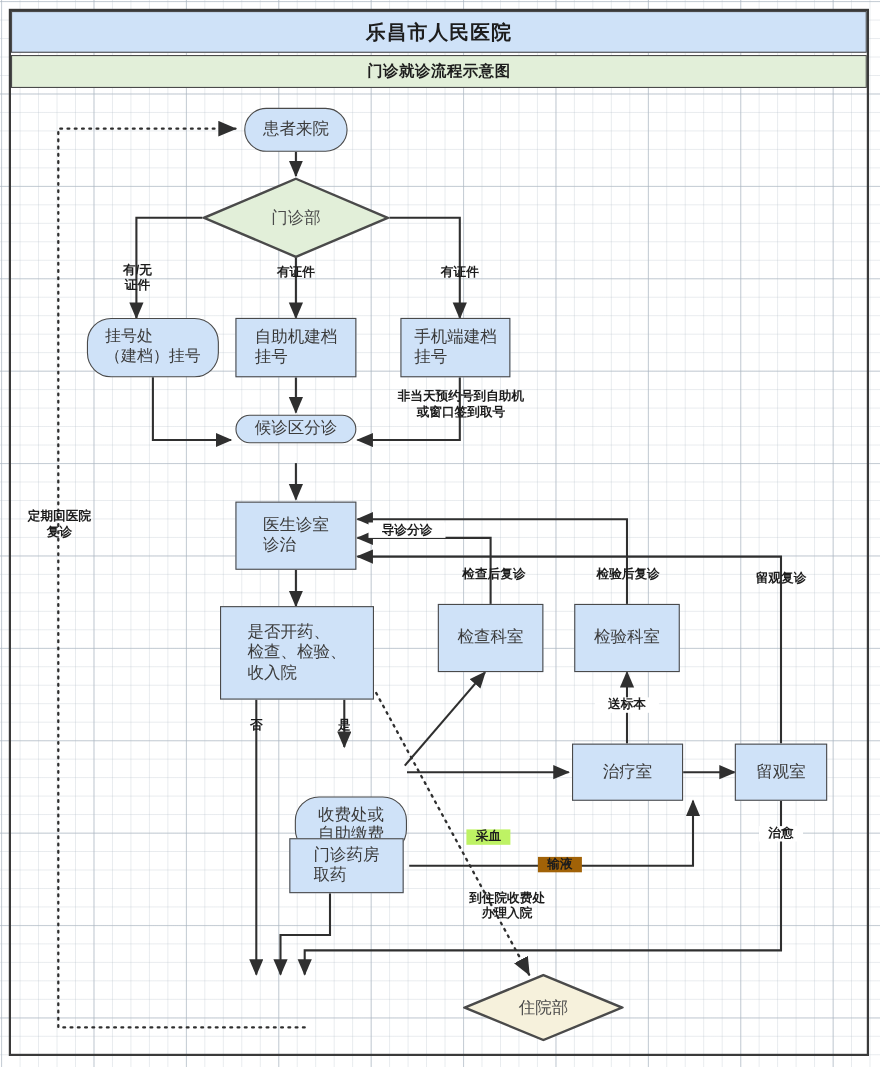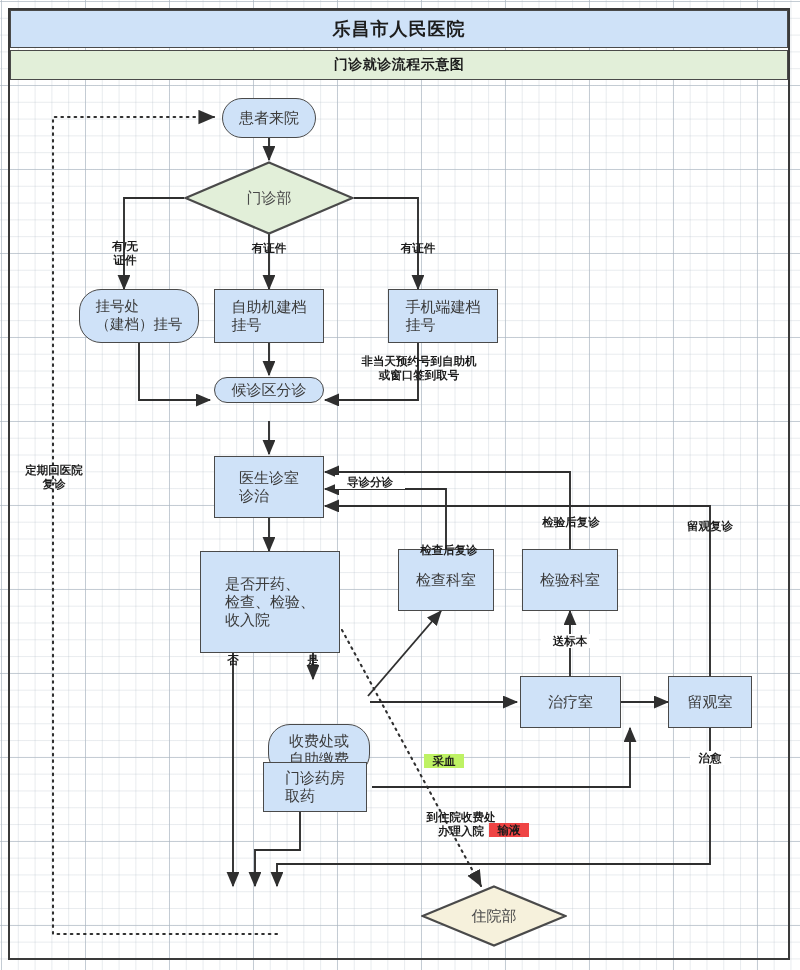--- a/index.html
+++ b/index.html
@@ -122,29 +122,29 @@
     </svg>
     <span class="dlabel">门诊部</span>
   </div>
 
   <div class="node stadium small" style="left:79px;top:289px;width:120px;height:54px;">挂号处
 （建档）挂号</div>
 
   <div class="node" style="left:214px;top:289px;width:110px;height:54px;">自助机建档
 挂号</div>
 
-  <div class="node" style="left:364px;top:289px;width:110px;height:54px;margin-left:24px;">手机端建档
+  <div class="node" style="left:364px;top:289px;width:100px;height:54px;">手机端建档
 挂号</div>
 
   <div class="node" style="left:214px;top:377px;width:110px;height:26px;border-radius:17px;">候诊区分诊</div>
 
   <div class="node" style="left:214px;top:456px;width:110px;height:62px;">医生诊室
 诊治</div>
 
-  <div class="node" style="left:200px;top:551px;width:140px;height:102px;">是否开药、
+  <div class="node" style="left:200px;top:551px;width:140px;height:85px;">是否开药、
 检查、检验、
 收入院</div>
 
   <div class="node" style="left:398px;top:549px;width:96px;height:62px;">检查科室</div>
 
   <div class="node" style="left:522px;top:549px;width:96px;height:62px;">检验科室</div>
 
   <div class="node stadium" style="left:268px;top:676px;width:102px;height:52px;margin-top:48px;">收费处或
 自助缴费</div>
 
@@ -168,35 +168,35 @@
 
   <div class="elabel" style="left:240px;top:241px;width:58px;">有证件</div>
 
   <div class="elabel" style="left:389px;top:241px;width:58px;">有证件</div>
 
   <div class="elabel" style="left:346px;top:354px;width:146px;">非当天预约号到自助机
 或窗口签到取号</div>
 
   <div class="elabel" style="left:335px;top:475px;width:70px;background:#ffffff;">导诊分诊</div>
 
-  <div class="elabel" style="left:409px;top:515px;width:80px;margin-top:28px;">检查后复诊</div>
+  <div class="elabel" style="left:409px;top:515px;width:80px;">检查后复诊</div>
 
   <div class="elabel" style="left:531px;top:515px;width:80px;">检验后复诊</div>
 
   <div class="elabel" style="left:676px;top:519px;width:68px;">留观复诊</div>
 
   <div class="elabel" style="left:541px;top:634px;width:58px;background:#ffffff;">送标本</div>
 
   <div class="elabel" style="left:221px;top:653px;width:24px;">否</div>
 
   <div class="elabel" style="left:301px;top:653px;width:24px;">是</div>
 
   <div class="elabel" style="left:424px;top:718px;width:40px;background:#bef264;margin-top:36px;">采血</div>
 
-  <div class="elabel" style="left:489px;top:823px;width:40px;background:#ef4444;">输液</div>
+  <div class="elabel" style="left:489px;top:779px;width:40px;background:#a16207;">输液</div>
 
   <div class="elabel" style="left:690px;top:751px;width:40px;background:#ffffff;">治愈</div>
 
   <div class="elabel" style="left:411px;top:810px;width:100px;">到住院收费处
 办理入院</div>
 
   <div class="elabel" style="left:13px;top:463px;width:82px;">定期回医院
 复诊</div>
 </div>
 

